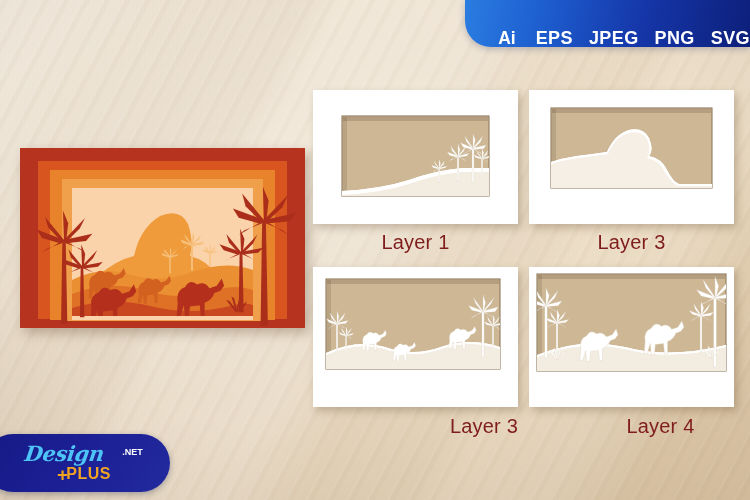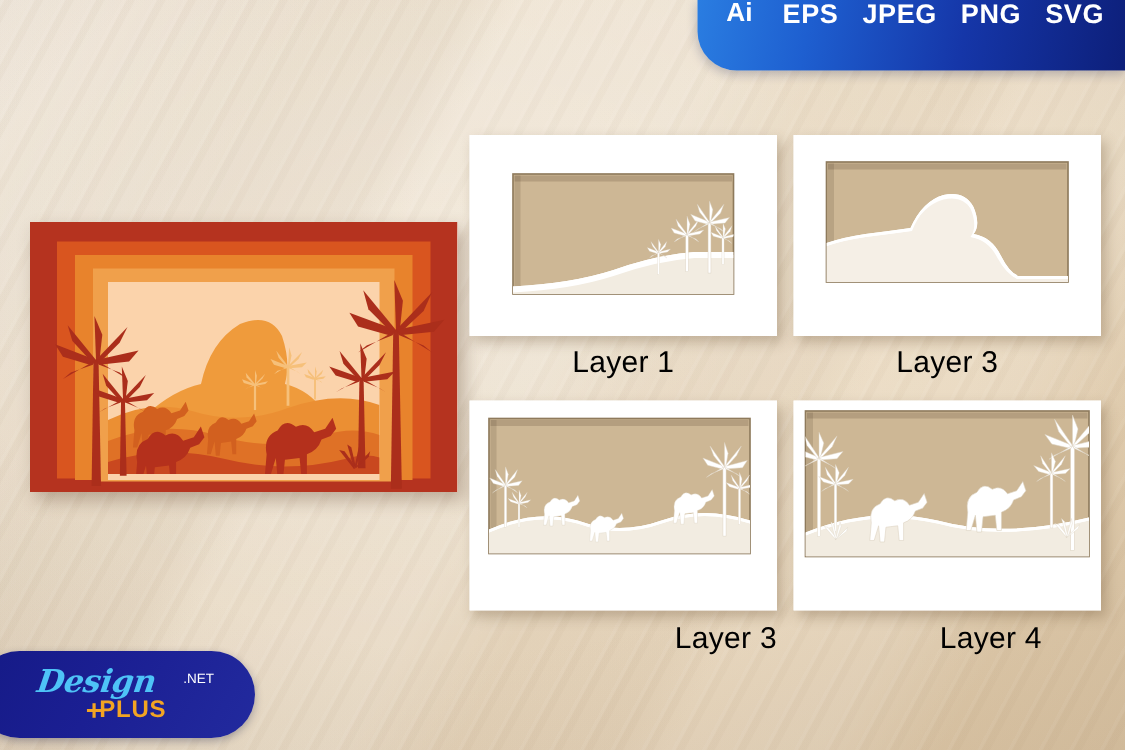--- a/index.html
+++ b/index.html
@@ -37,22 +37,22 @@
     pointer-events:none;
   }
 
   
   #formats{
     position:absolute; top:0; right:0;
     height:47px; width:285px;
     border-bottom-left-radius:26px;
     border-top-left-radius:0;
     background:linear-gradient(100deg,#2a7de1 0%,#1e5fd0 26%,#1536a8 62%,#0d1f7a 100%);
-    display:flex; align-items:flex-start; justify-content:flex-end;
-    padding-right:14px; gap:16px;
+    display:flex; align-items:flex-end; justify-content:flex-end;
+    gap:16px;
     box-shadow:0 2px 7px rgba(20,30,80,0.26);
   }
   #formats .fmt{
     color:#ffffff;
     font-size:18px;
     font-weight:bold;
     letter-spacing:0.4px;
     line-height:1;
   }
   #formats .fmt.primary{
@@ -78,21 +78,21 @@
     font-style:italic; font-weight:bold;
     font-size:21px; color:#4ec3f7;
     letter-spacing:-0.4px;
     transform:skewX(-8deg);
   }
   #logo .bundles{
     font-size:20px; font-weight:bold; color:#ffffff;
     letter-spacing:-0.5px;
   }
   #logo .net{
-    font-size:9px; font-weight:normal; color:#ffffff;
+    font-size:9px; font-weight:bold; color:#ffffff;
     letter-spacing:0px; margin-bottom:7px; margin-left:18px;
   }
   #logo .row2{ display:flex; align-items:center; line-height:1; margin-top:1px; }
   #logo .plusmark{
     color:#f2a423; font-size:19px; font-weight:bold;
     margin-right:-2px;
   }
   #logo .plus{
     font-size:16px; font-weight:bold; color:#f2a423;
     letter-spacing:0.5px;
@@ -108,21 +108,21 @@
 
   
   .card{
     position:absolute;
     background:#ffffff;
     box-shadow:3px 4px 8px rgba(100,72,44,0.30);
   }
   .caption{
     position:absolute;
     text-align:center;
-    color:#000000;
+    color:#7f1d1d;
     font-size:20px;
     letter-spacing:0.2px;
     white-space:nowrap;
   }
   svg{ display:block; }
 </style>
 </head>
 <body>
 
 <div id="backdrop"></div>

